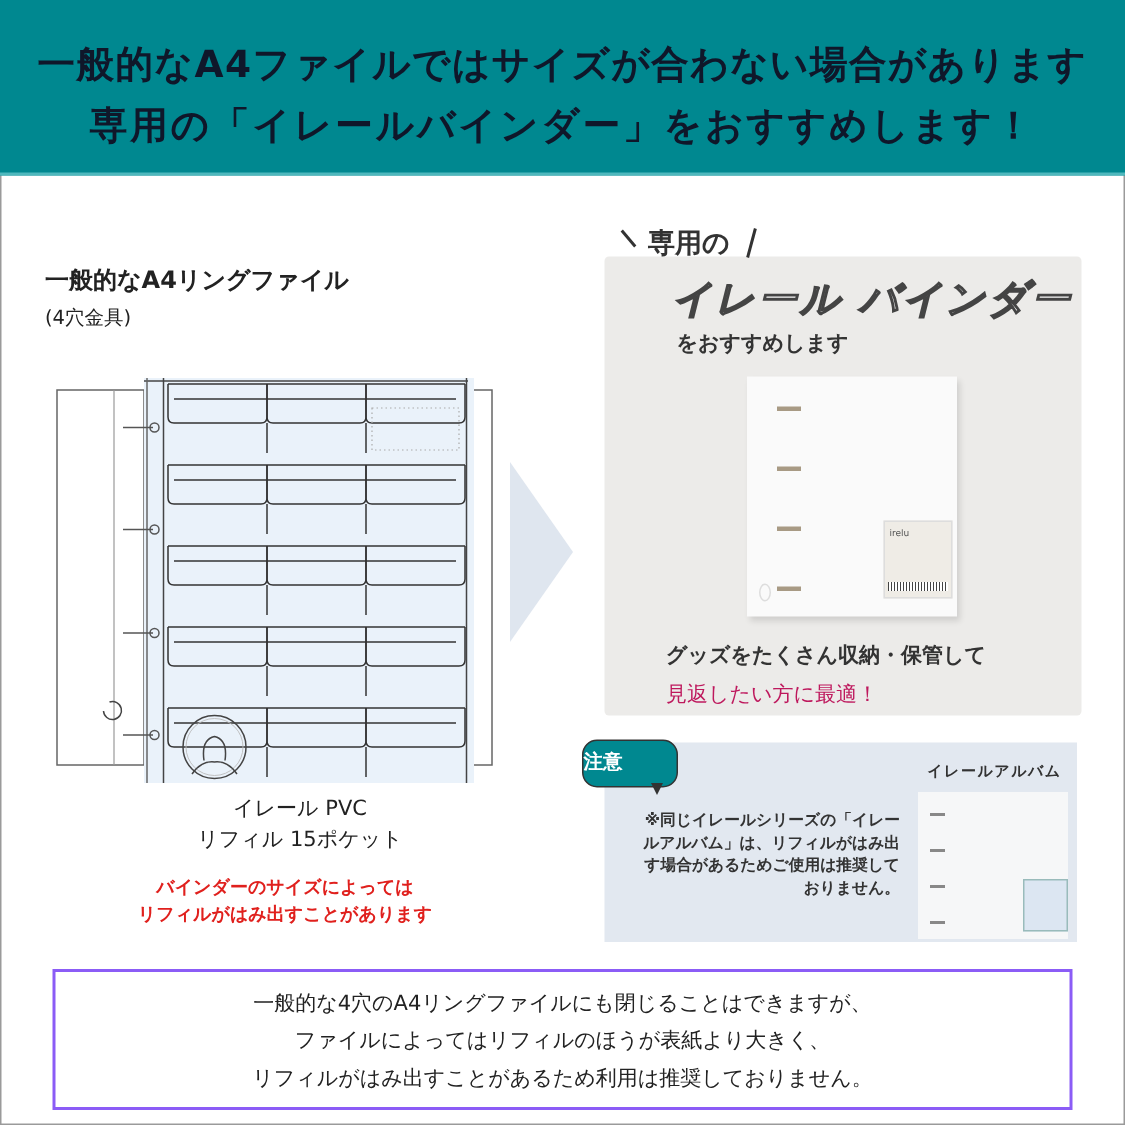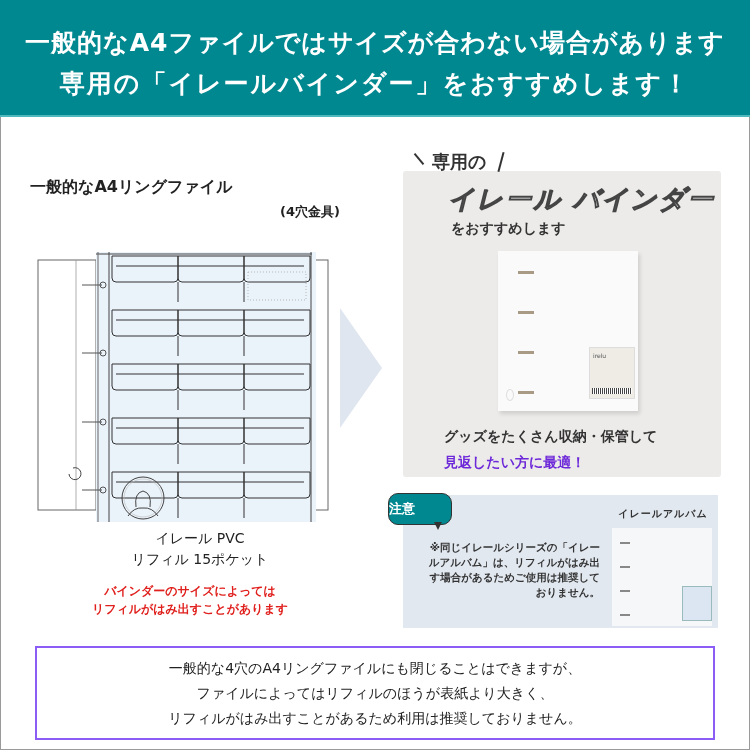--- a/index.html
+++ b/index.html
@@ -1,25 +1,25 @@
 <!DOCTYPE html>
 <html><head>
 <meta charset="utf-8">
 <style>
   html, body { margin:0; padding:0; }
   body { width:750px; height:750px; background:#ffffff; position:relative; overflow:hidden;
          font-family:"DejaVu Sans", sans-serif; color:#222; }
   .frame { position:absolute; left:0; top:0; width:748px; height:748px; border:1px solid #9a9a9a; }
   .header { position:absolute; left:0; top:0; width:750px; height:115px; background:#008890;
-            border-bottom:2px solid #4fb8bd; color:#ffffff; text-align:center; }
+            border-bottom:2px solid #4fb8bd; color:#0f172a; text-align:center; }
   .header .l1 { position:absolute; left:0; right:0; top:26px; font-size:25px; letter-spacing:1px; font-weight:bold; }
   .header .l2 { position:absolute; left:0; right:0; top:67px; font-size:25px; letter-spacing:2px; font-weight:bold; }
 
   .left-title { position:absolute; left:30px; width:310px; top:177px; text-align:left; font-size:16px; font-weight:bold; color:#222; }
-  .left-sub { position:absolute; left:30px; width:310px; top:203px; text-align:right; font-size:13px; font-weight:bold; color:#222; }
+  .left-sub { position:absolute; left:30px; width:310px; top:203px; text-align:left; font-size:13px; font-weight:normal; color:#222; }
 
   .refill-illus { position:absolute; left:36px; top:252px; width:300px; height:270px; }
   .caption1 { position:absolute; left:60px; width:280px; top:530px; text-align:center; font-size:14px; color:#222; }
   .caption2 { position:absolute; left:60px; width:280px; top:551px; text-align:center; font-size:14px; color:#222; }
   .warn1 { position:absolute; left:40px; width:300px; top:583px; text-align:center; font-size:12px; color:#e0201d; font-weight:bold; }
   .warn2 { position:absolute; left:40px; width:300px; top:601px; text-align:center; font-size:12px; color:#e0201d; font-weight:bold; }
 
   .arrow { position:absolute; left:340px; top:308px; width:0; height:0;
            border-top:60px solid transparent; border-bottom:60px solid transparent; border-left:42px solid #dfe6ef; }
 
@@ -34,21 +34,21 @@
   .binder { position:absolute; left:498px; top:251px; width:140px; height:160px; background:#fafafa;
             box-shadow: 2px 3px 4px rgba(0,0,0,0.12); }
   .binder .ring { position:absolute; left:20px; width:16px; height:3px; background:#a89a84; }
   .binder .hole { position:absolute; left:8px; top:138px; width:6px; height:10px; border-radius:50%; border:1px solid #ddd; }
   .binder .label { position:absolute; left:91px; top:96px; width:44px; height:50px; background:#efece6; border:1px solid #ddd; }
   .binder .label .brand { position:absolute; left:3px; top:4px; font-size:6px; color:#555; }
   .binder .label .bar { position:absolute; left:2px; bottom:4px; width:40px; height:6px;
             background:repeating-linear-gradient(90deg,#444 0 1px,#fff 1px 2px); }
 
   .rec-desc1 { position:absolute; left:444px; top:428px; font-size:14px; font-weight:bold; color:#333;text-align:right; }
-  .rec-desc2 { position:absolute; left:444px; top:454px; font-size:14px; font-weight:bold; color:#6d28d9; }
+  .rec-desc2 { position:absolute; left:444px; top:454px; font-size:14px; font-weight:normal; color:#be185d; }
 
   .note-panel { position:absolute; left:403px; top:495px; width:315px; height:133px; background:#e2e8f0; }
   .note-badge { position:absolute; left:388px; top:493px; width:62px; height:30px; background:#008890;
                 border:1.5px solid #333; border-radius:10px; color:#fff; font-size:13px; font-weight:bold;
                 text-align:left; line-height:30px; }
   .note-badge-tail { position:absolute; left:434px; top:522px; width:0; height:0;
                 border-left:4px solid transparent; border-right:4px solid transparent; border-top:8px solid #333; }
   .note-text { position:absolute; left:420px; top:540px; width:180px; font-size:10.5px; line-height:15px; color:#333; font-weight:bold;text-align:right; }
   .album-title { position:absolute; left:608px; top:507px; width:110px; text-align:center; font-size:10px; font-weight:bold; color:#333; letter-spacing:1px; }
   .album { position:absolute; left:612px; top:528px; width:100px; height:98px; background:#f6f7f8; }

